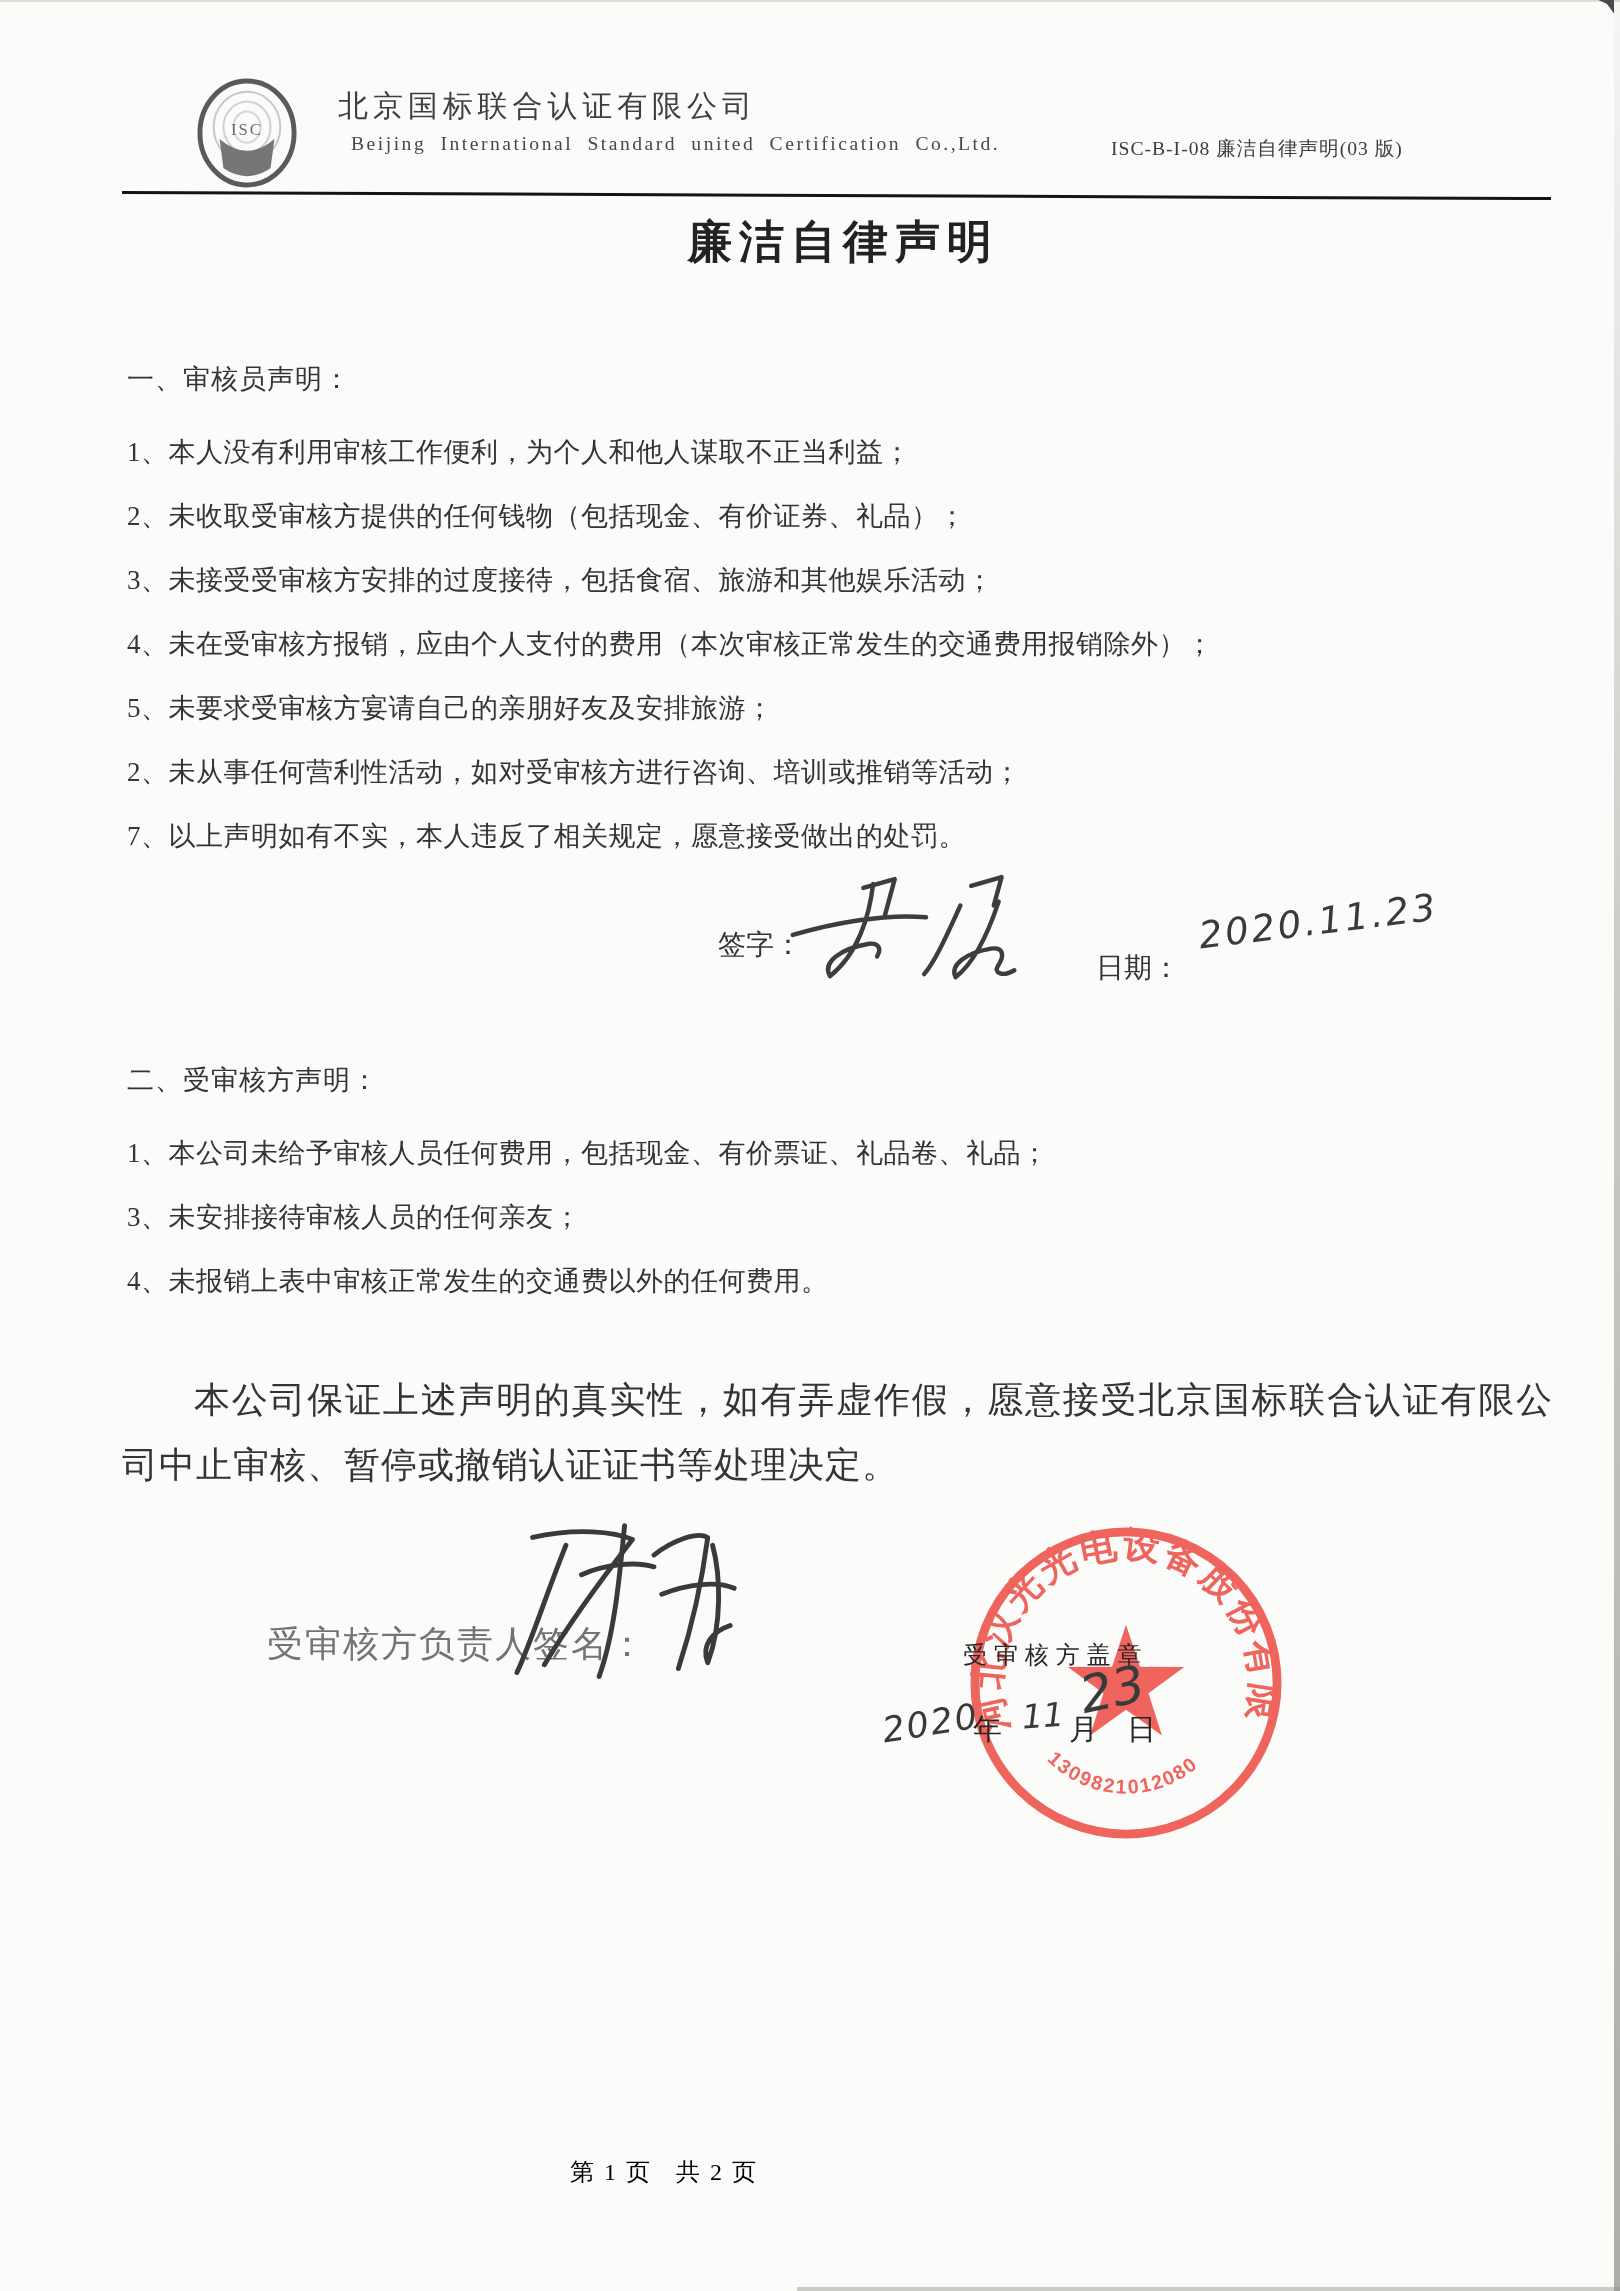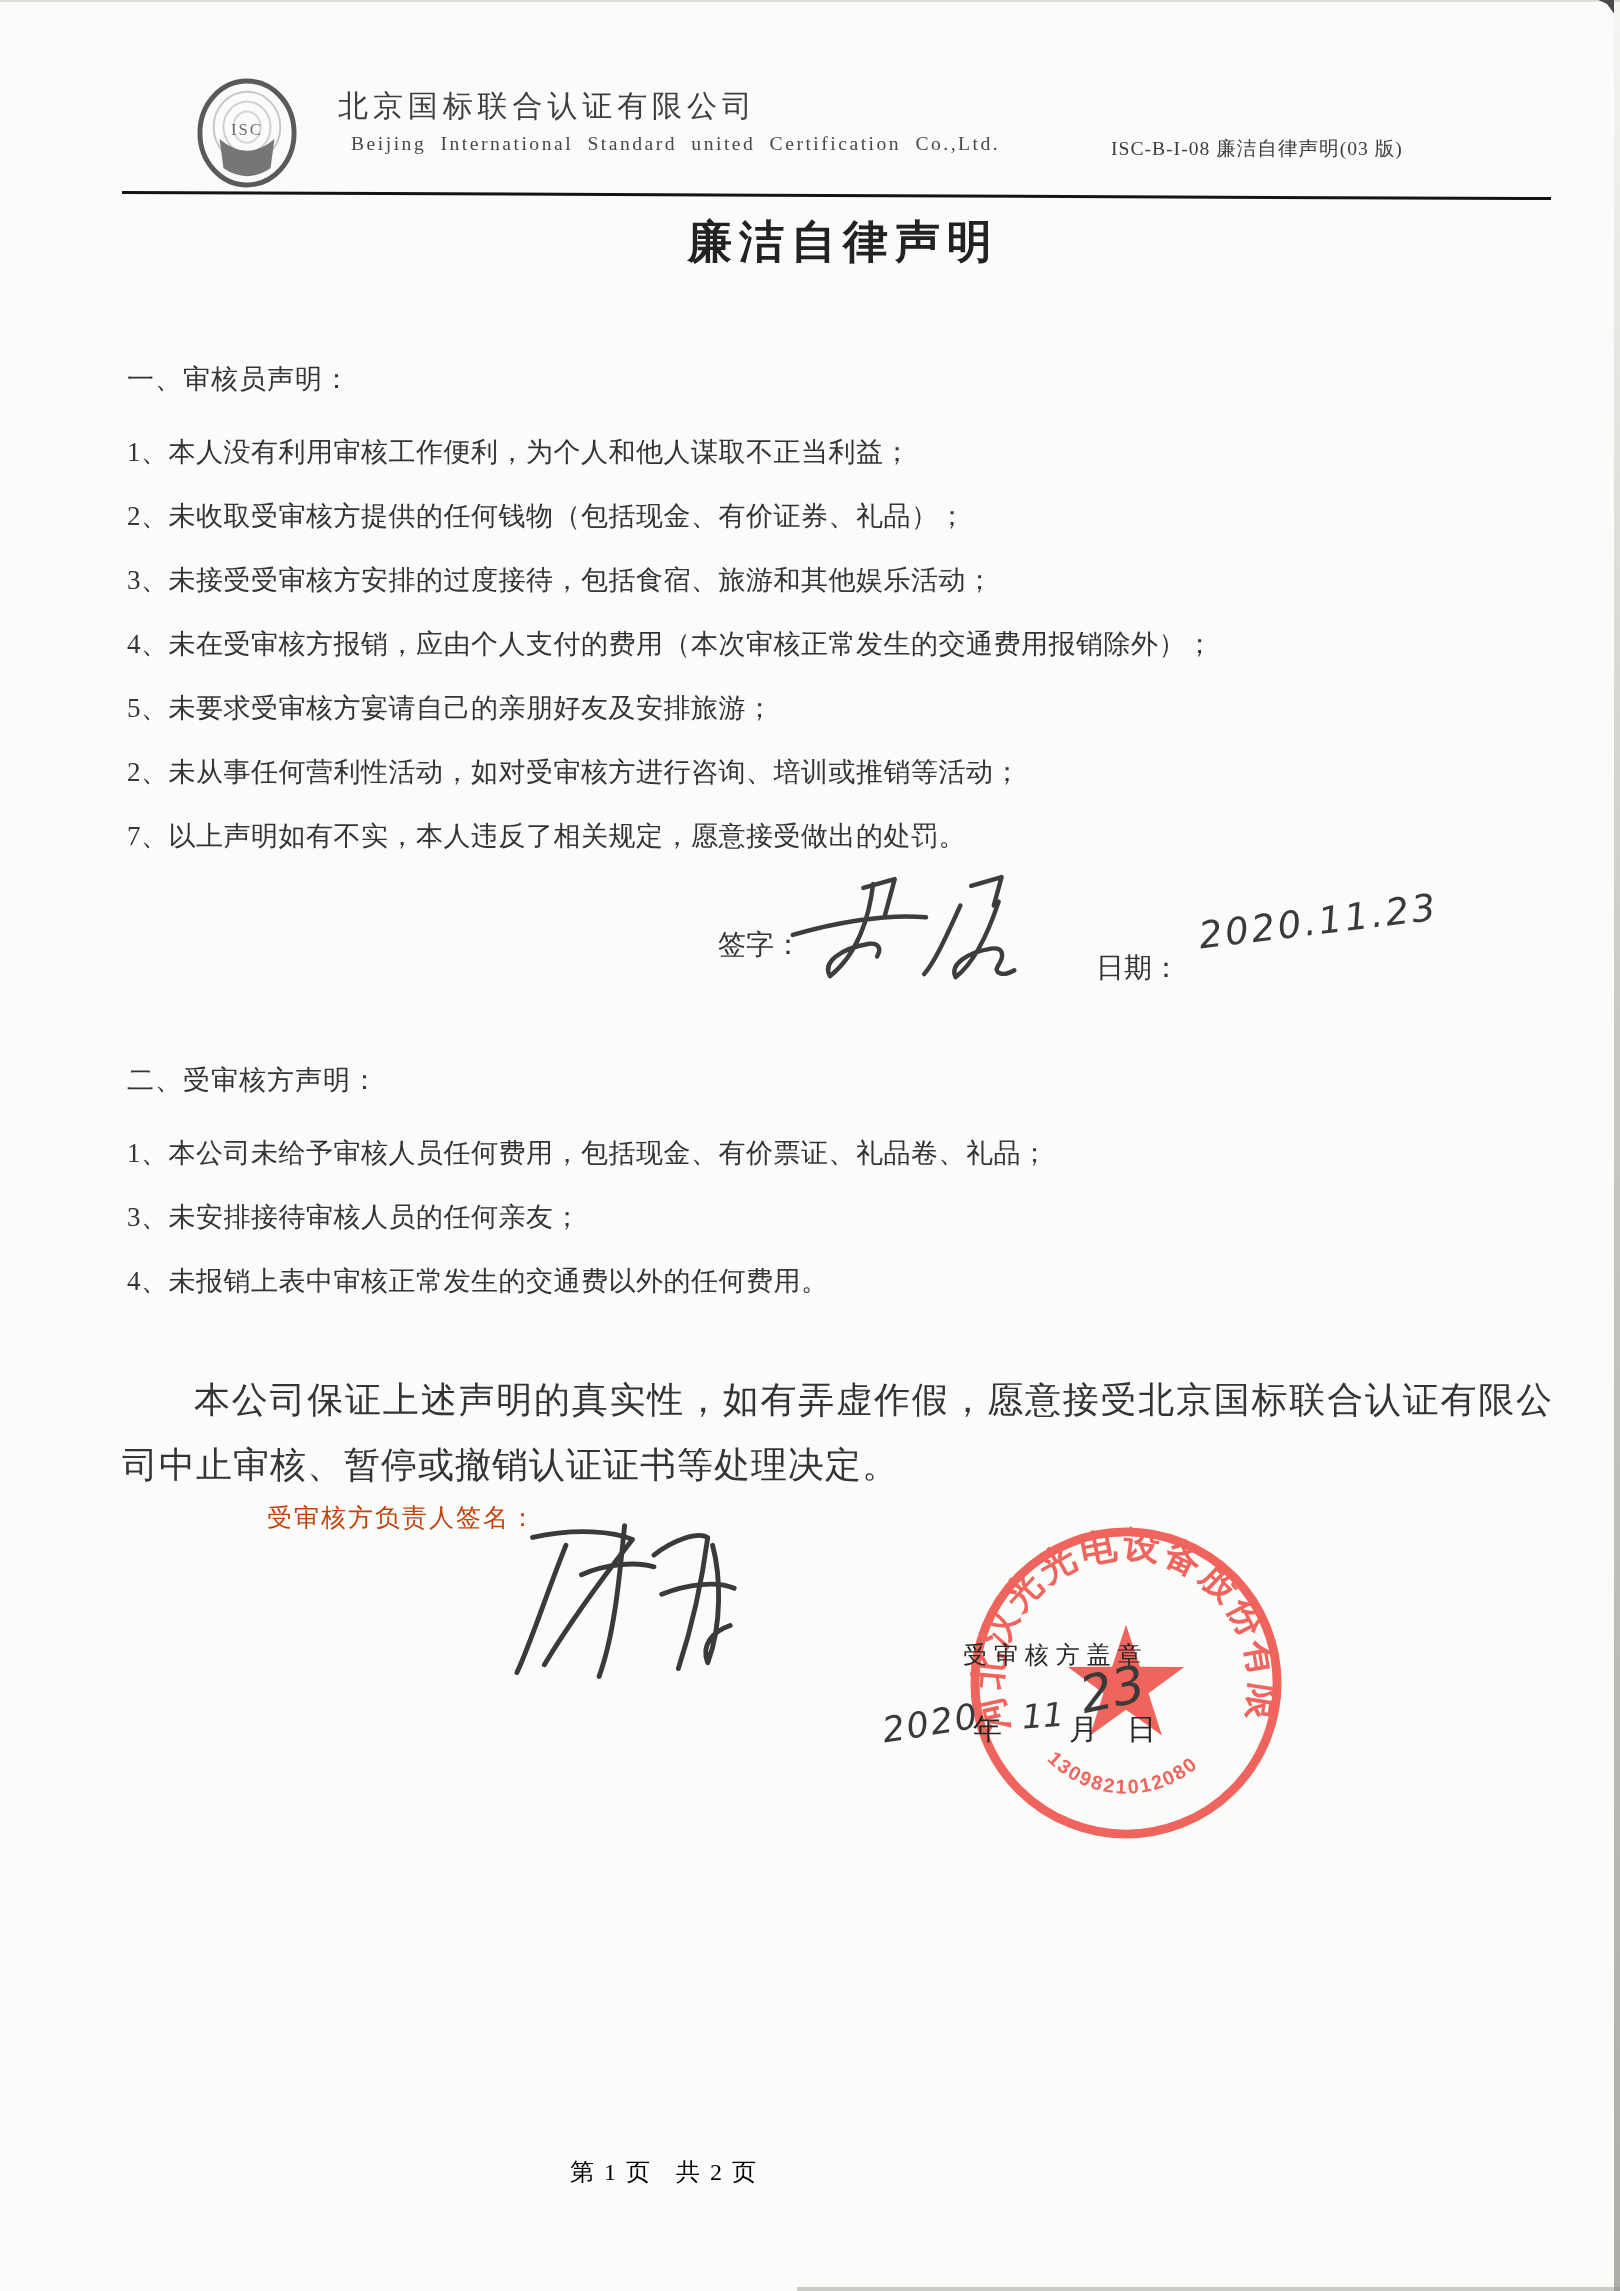--- a/index.html
+++ b/index.html
@@ -28,21 +28,21 @@
   .sec2{top:1062px;}
   .pledge{left:122px;top:1368px;width:1431px;font-size:36px;line-height:65px;
     text-indent:2em;text-align:justify;color:#343434;letter-spacing:1px;}
   
   .sign-label{font-size:28px;color:#333;}
   .lbl-qianzi{left:718px;top:926px;}
   .lbl-riqi{left:1096px;top:933px;margin-top:16px;}
   .hw{font-family:"DejaVu Sans",sans-serif;font-style:italic;color:#3a3a3a;}
   .hw-date1{left:1198px;top:900px;font-size:37px;letter-spacing:2.9px;transform:rotate(-7deg);}
   .sig1{left:779px;top:874px;}
-  .lbl-resp{left:267px;top:1501px;font-size:25px;letter-spacing:2px;color:#c2410c;}
+  .lbl-resp{left:267px;top:1620px;font-size:36px;letter-spacing:2px;color:#737373;}
   .sig2{left:505px;top:1514px;}
   
   .seal{left:968px;top:1525px;width:316px;height:316px;opacity:0.9;}
   .stamp-label{left:963px;top:1639px;font-size:24px;letter-spacing:6.9px;color:#262626;}
   .stamp-date-y{left:973px;top:1710px;font-size:29px;color:#262626;}
   .stamp-date-m{left:1069px;top:1710px;font-size:29px;color:#262626;}
   .stamp-date-d{left:1127px;top:1710px;font-size:29px;color:#262626;}
   .hw-year{left:882px;top:1703px;font-size:35px;transform:rotate(-9deg);letter-spacing:2px;}
   .hw-month{left:1022px;top:1696px;font-size:33px;transform:rotate(-4deg);}
   .hw-day{left:1080px;top:1660px;font-size:51px;transform:rotate(-12deg);}

